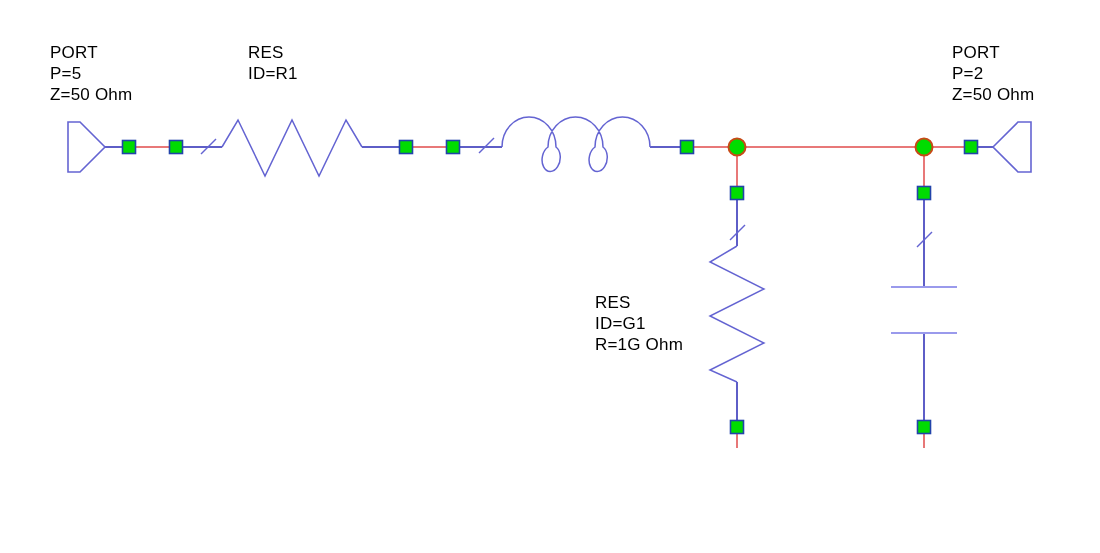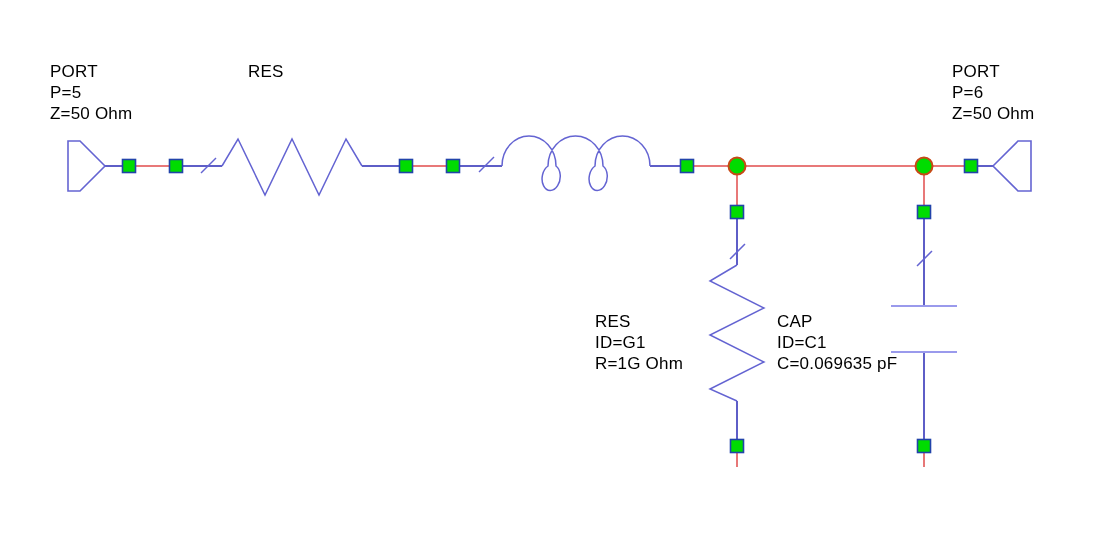--- a/index.html
+++ b/index.html
@@ -13,21 +13,20 @@
     --junction-ring-red:#c64a16;
     --junction-ring-dark:#3a3a3a;
     --text-color:#000000;
     --canvas-bg:#ffffff;
   }
   html,body{margin:0;padding:0;}
   body{background:#ffffff;font-family:"Liberation Sans", sans-serif;}
   .canvas{
     position:relative;width:1100px;height:448px;background:var(--canvas-bg);
     overflow:hidden;
-    margin-top:19px;
   }
   svg{position:absolute;left:0;top:0;}
   .w{stroke:var(--wire-blue);stroke-width:1.5;fill:none;}
   .r{stroke:var(--wire-red);stroke-width:1.5;fill:none;}
   .c{stroke:var(--component-blue);stroke-width:1.5;fill:none;}
   .portsym{stroke:var(--component-blue);stroke-width:1.6;fill:none;}
   .p{stroke:var(--plate-blue);stroke-width:1.8;fill:none;}
   .g2{stroke:var(--ground-dark-blue);stroke-width:1.6;fill:none;}
   .g3{stroke:var(--component-blue);stroke-width:1.6;fill:none;}
   .node{fill:var(--node-green);stroke:var(--node-border);stroke-width:1.6;}
@@ -106,34 +105,30 @@
   </svg>
 
   <div class="label" style="left:50px;top:42px">
     <div>PORT</div>
     <div>P=5</div>
     <div>Z=50 Ohm</div>
   </div>
 
   <div class="label" style="left:248px;top:42px">
     <div>RES</div>
+    <div>ID=R1</div>
   </div>
 
 
   <div class="label" style="left:952px;top:42px">
     <div>PORT</div>
-    <div>P=6</div>
+    <div>P=2</div>
     <div>Z=50 Ohm</div>
   </div>
 
   <div class="label" style="left:595px;top:292px">
     <div>RES</div>
     <div>ID=G1</div>
     <div>R=1G Ohm</div>
   </div>
 
-  <div class="label" style="left:777px;top:292px">
-    <div>CAP</div>
-    <div>ID=C1</div>
-    <div>C=0.069635 pF</div>
-  </div>
 
 </div>
 
 </body></html>

